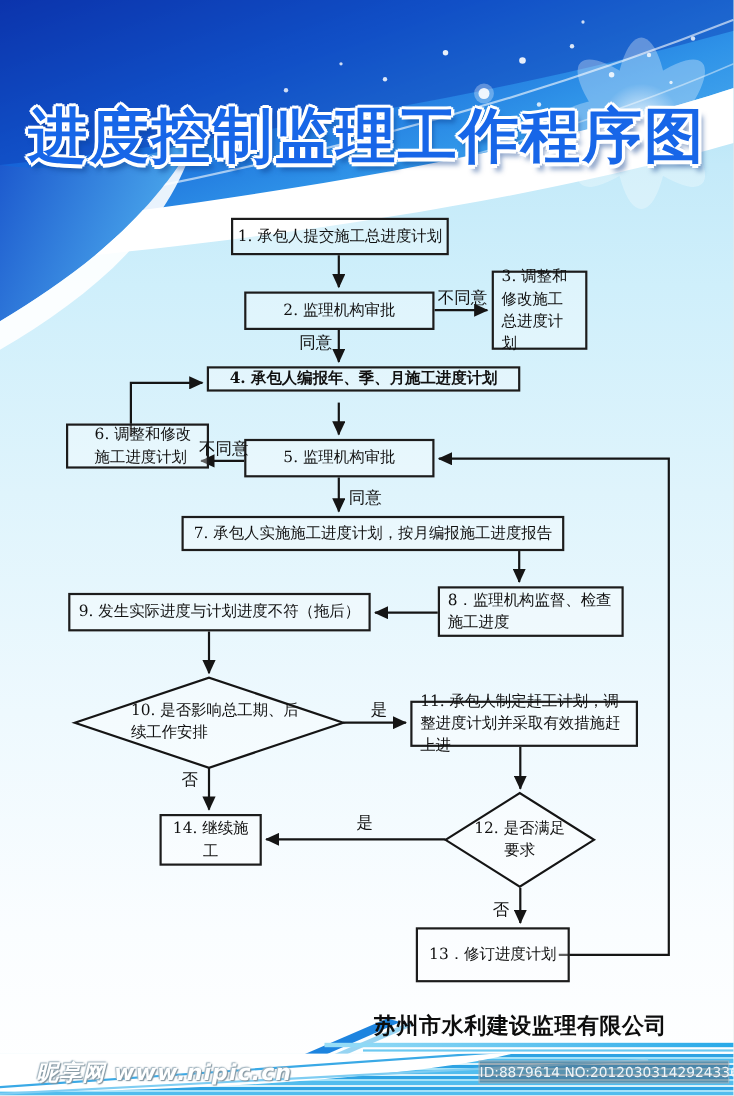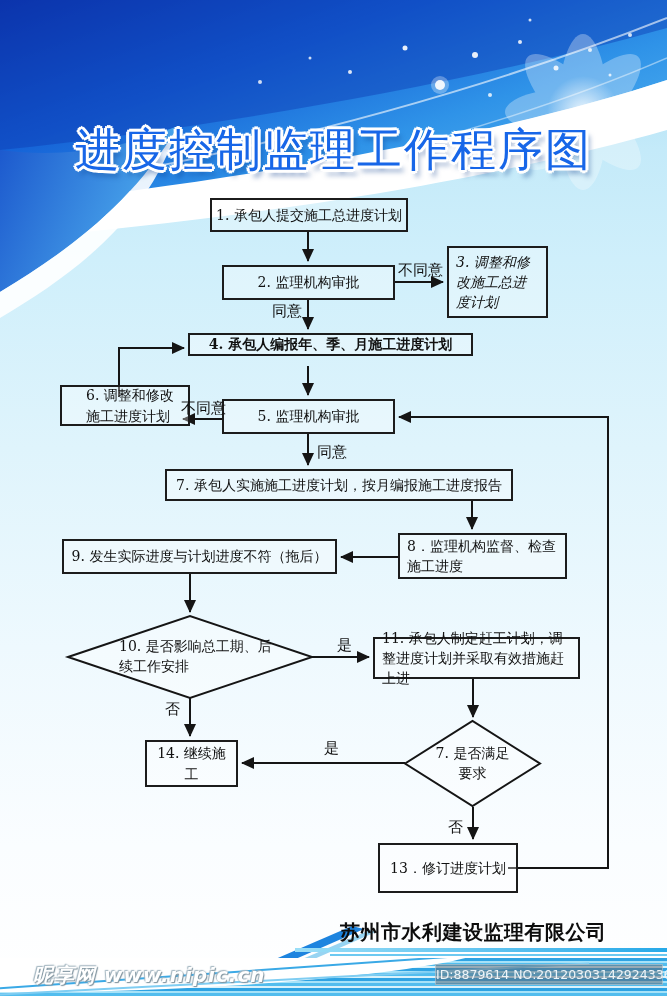--- a/index.html
+++ b/index.html
@@ -5,27 +5,26 @@
   html,body{margin:0;padding:0;background:#e8e8e8;}
   #page{
     position:relative;width:667px;height:996px;margin:0 auto;overflow:hidden;
     background:linear-gradient(180deg,#9fd9f2 0%,#c4eaf9 15%,#cfeffb 26%,#dff4fc 45%,#eef9fe 65%,#fafdff 85%,#ffffff 100%);
     font-family:"DejaVu Sans",sans-serif;
   }
   svg{display:block;}
   .header-art{position:absolute;left:0;top:0;z-index:1;pointer-events:none;}
   .title{
     position:absolute;left:0;right:0;top:88px;z-index:2;text-align:center;
-    font-size:45px;font-weight:400;color:#1766e8;letter-spacing:2px;
+    font-size:54px;font-weight:700;color:#1766e8;letter-spacing:2px;
     font-family:"DejaVu Sans",sans-serif;
     text-shadow:
       -2px -2px 0 #fff, 2px -2px 0 #fff, -2px 2px 0 #fff, 2px 2px 0 #fff,
       0 -3px 0 #fff, 0 3px 0 #fff, -3px 0 0 #fff, 3px 0 0 #fff,
       4px 6px 5px rgba(10,60,140,0.5);
-    margin-top: 32px;
   }
   .overlay{position:absolute;left:0;top:0;z-index:3;pointer-events:none;}
   .flow-line{stroke:#151515;stroke-width:2;fill:none;}
   .diamond{fill:rgba(255,255,255,0.35);stroke:#151515;stroke-width:2;}
   .node{
     position:absolute;z-index:4;box-sizing:border-box;
     border:2px solid #1c1c1c;background:rgba(255,255,255,0.32);
     display:flex;align-items:center;justify-content:center;
     font-family:"DejaVu Serif",serif;font-size:14px;color:#111;
     line-height:1.45;text-align:center;padding:1px 4px;
@@ -154,33 +153,33 @@
     <polygon class="diamond" points="68,657 190,616 312,657 190,698"></polygon>
     <polygon class="diamond" points="405,763.5 472.5,721 540,763.5 472.5,806"></polygon>
     <g>
       <polygon points="215,985 352,926 364,929 227,989" fill="#1d84df"></polygon>
       <polygon points="230,990 370,930 376,932 236,993" fill="#85ccf0" opacity="0.85"></polygon>
     </g>
   </svg>
 
   <div class="node" style="left:210px;top:198px;width:198px;height:34px;">1. 承包人提交施工总进度计划</div>
   <div class="node" style="left:222px;top:265px;width:173px;height:35px;">2. 监理机构审批</div>
-  <div class="node ml" style="left:447px;top:246px;width:101px;height:72px;font-style:italic;">3. 调整和修改施工总进度计划</div>
+  <div class="node ml" style="left:447px;top:246px;width:87px;height:72px;">3. 调整和修改施工总进度计划</div>
   <div class="node" style="left:188px;top:333px;width:285px;height:23px;font-weight:bold;">4. 承包人编报年、季、月施工进度计划</div>
   <div class="node" style="left:222px;top:399px;width:173px;height:35px;">5. 监理机构审批</div>
   <div class="node ml" style="left:60px;top:385px;width:130px;height:41px;padding-left:24px;">6. 调整和修改施工进度计划</div>
   <div class="node" style="left:165px;top:469px;width:348px;height:32px;">7. 承包人实施施工进度计划，按月编报施工进度报告</div>
   <div class="node ml" style="left:398px;top:533px;width:169px;height:46px;">8．监理机构监督、检查施工进度</div>
   <div class="node" style="left:62px;top:539px;width:275px;height:35px;">9. 发生实际进度与计划进度不符（拖后）</div>
   <div class="node ml" style="left:373px;top:637px;width:207px;height:42px;">11. 承包人制定赶工计划，调整进度计划并采取有效措施赶上进</div>
   <div class="node" style="left:378px;top:843px;width:140px;height:50px;">13．修订进度计划</div>
   <div class="node" style="left:145px;top:740px;width:93px;height:47px;">14. 继续施工</div>
 
   <div class="dtext" style="left:119px;top:636px;width:158px;text-align:left;">10. 是否影响总工期、后续工作安排</div>
-  <div class="dtext" style="left:430px;top:743px;width:85px;text-align:center;">7. 是否满足要求</div>
+  <div class="dtext" style="left:430px;top:743px;width:85px;text-align:center;">12. 是否满足要求</div>
 
   <span class="elabel" style="left:398px;top:261px;">不同意</span>
   <span class="elabel" style="left:272px;top:302px;">同意</span>
   <span class="elabel" style="left:181px;top:399px;">不同意</span>
   <span class="elabel" style="left:317px;top:443px;">同意</span>
   <span class="elabel" style="left:337px;top:636px;">是</span>
   <span class="elabel" style="left:165px;top:700px;">否</span>
   <span class="elabel" style="left:324px;top:739px;">是</span>
   <span class="elabel" style="left:448px;top:818px;">否</span>
 

